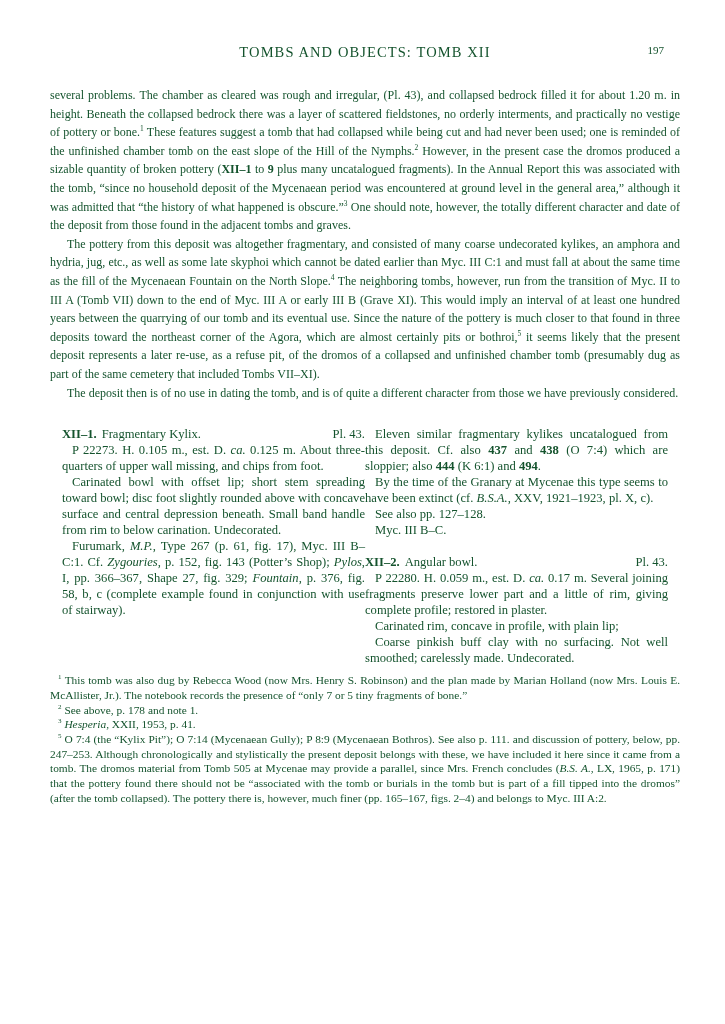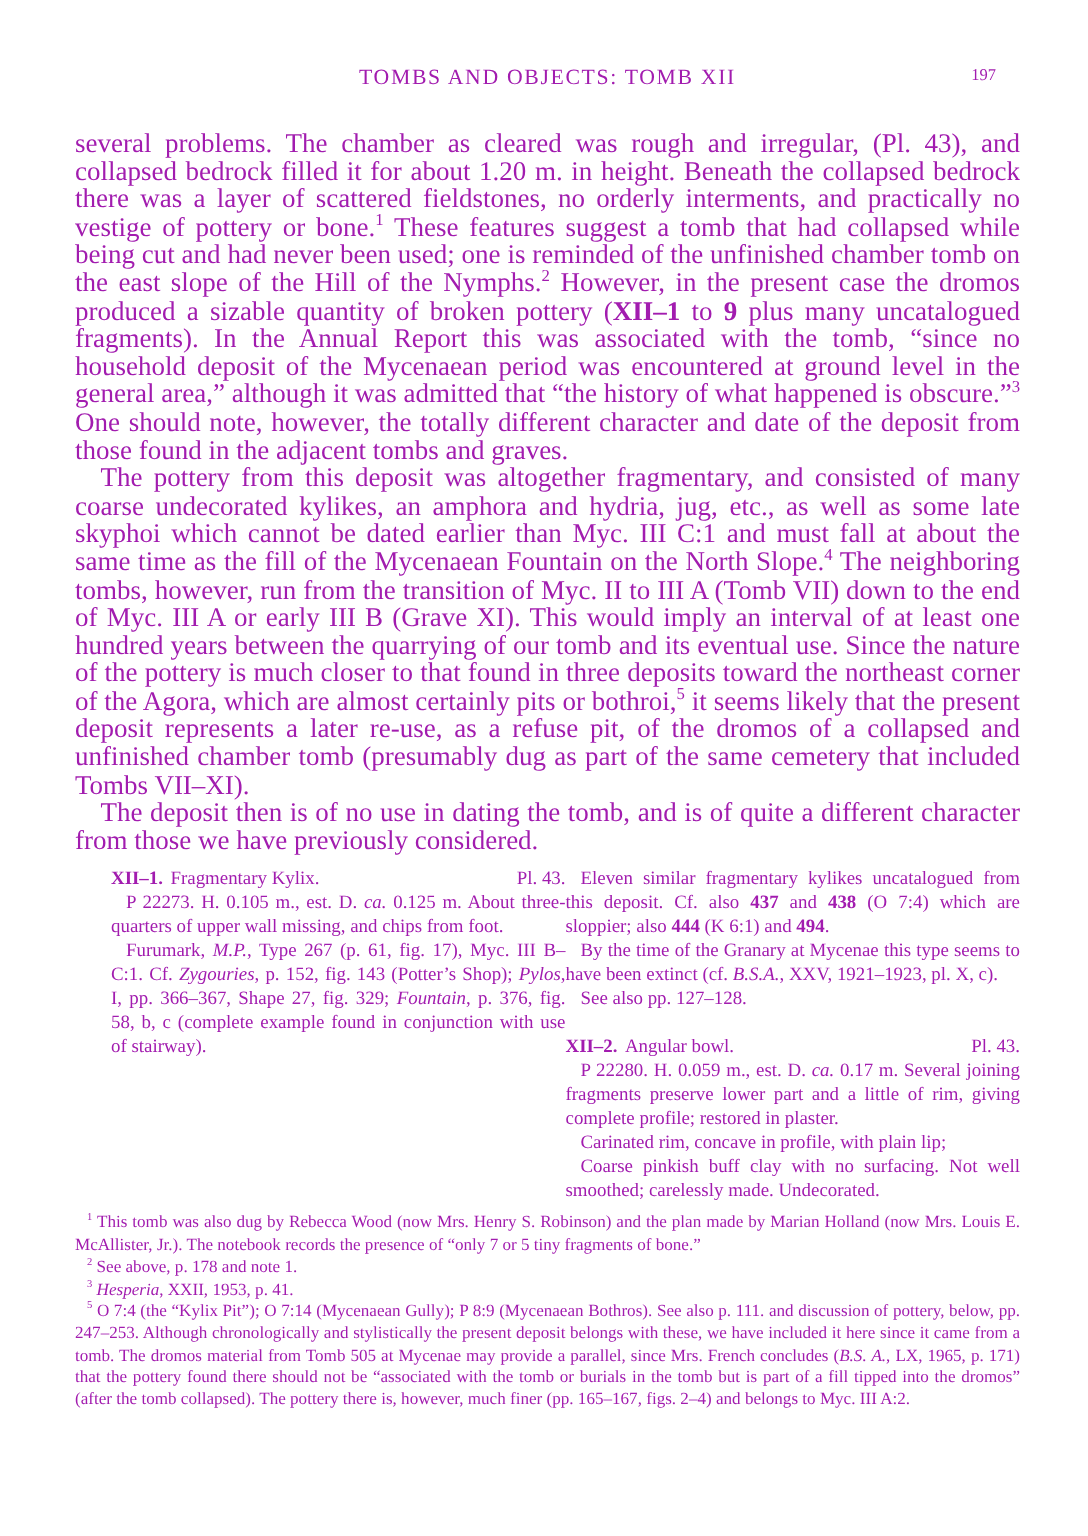--- a/index.html
+++ b/index.html
@@ -7,21 +7,21 @@
     padding: 0;
     background: #ffffff;
   }
   .page {
     position: relative;
     width: 725px;
     height: 1008px;
     background: #ffffff;
     overflow: hidden;
     font-family: "Liberation Serif", serif;
-    color: #a21caf;
+    color: #14532d;
   }
   .content {
     position: absolute;
     left: 50px;
     top: 44px;
     width: 630px;
   }
   
   .running-head {
     position: relative;
@@ -35,34 +35,34 @@
   }
   .page-num {
     position: absolute;
     right: 16px;
     top: 0;
     font-size: 11px;
   }
   
   .main-text {
     margin-top: 24px;
-    font-size: 18px;
+    font-size: 12px;
     line-height: 18.6px;
     text-align: justify;
   }
   .main-text p {
     margin: 0;
     text-indent: 17px;
   }
   .main-text p.no-indent { text-indent: 0; }
   
   .catalog {
-    margin-top: 8px;
+    margin-top: 24px;
     display: flex;
-    justify-content: flex-end;
+    justify-content: center;
     font-size: 12.6px;
     line-height: 16px;
     text-align: justify;
   }
   .catalog .col { width: 303px; }
   .catalog p {
     margin: 0;
     text-indent: 10px;
   }
   .entry-head {
@@ -112,27 +112,29 @@
       <p><span>The deposit then is of no use in dating the tomb, and is of quite a different character from those we have previously considered.</span></p>
     </section>
 
     <section class="catalog">
       <div class="col">
         <div class="entry-head">
           <span><span class="entry-num">XII–1.</span><span>Fragmentary Kylix.</span></span>
           <span>Pl. 43.</span>
         </div>
         <p><span>P 22273.  H. 0.105 m., est.  D. </span><span class="seg-i">ca.</span><span> 0.125 m.  About three-quarters of upper wall missing, and chips from foot.</span></p>
+        <p><span>Carinated bowl with offset lip; short stem spreading toward bowl; disc foot slightly rounded above with concave surface and central depression beneath. Small band handle from rim to below carination. Undecorated.</span></p>
         <p><span>Furumark, </span><span class="seg-i">M.P.</span><span>, Type 267 (p. 61, fig. 17), Myc. III B–C:1. Cf. </span><span class="seg-i">Zygouries</span><span>, p. 152, fig. 143 (Potter’s Shop); </span><span class="seg-i">Pylos</span><span>, I, pp. 366–367, Shape 27, fig. 329; </span><span class="seg-i">Fountain</span><span>, p. 376, fig. 58, b, c (complete example found in conjunction with use of stairway).</span></p>
       </div>
 
       <div class="col">
         <p><span>Eleven similar fragmentary kylikes uncatalogued from this deposit. Cf. also </span><span class="seg-b">437</span><span> and </span><span class="seg-b">438</span><span> (O 7:4) which are sloppier; also </span><span class="seg-b">444</span><span> (K 6:1) and </span><span class="seg-b">494</span><span>.</span></p>
         <p><span>By the time of the Granary at Mycenae this type seems to have been extinct (cf. </span><span class="seg-i">B.S.A.</span><span>, XXV, 1921–1923, pl. X, c).</span></p>
         <p><span>See also pp. 127–128.</span></p>
+        <p><span>Myc. III B–C.</span></p>
 
         <div class="entry-head second">
           <span><span class="entry-num">XII–2.</span><span>Angular bowl.</span></span>
           <span>Pl. 43.</span>
         </div>
         <p><span>P 22280.  H. 0.059 m., est.  D. </span><span class="seg-i">ca.</span><span> 0.17 m.  Several joining fragments preserve lower part and a little of rim, giving complete profile; restored in plaster.</span></p>
         <p><span>Carinated rim, concave in profile, with plain lip;</span></p>
         <p><span>Coarse pinkish buff clay with no surfacing. Not well smoothed; carelessly made. Undecorated.</span></p>
       </div>
     </section>

